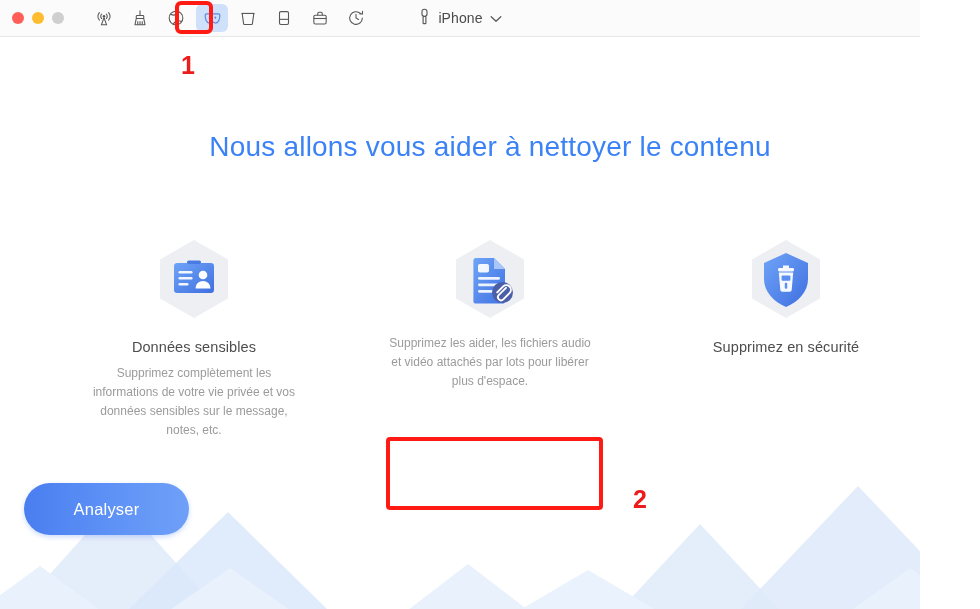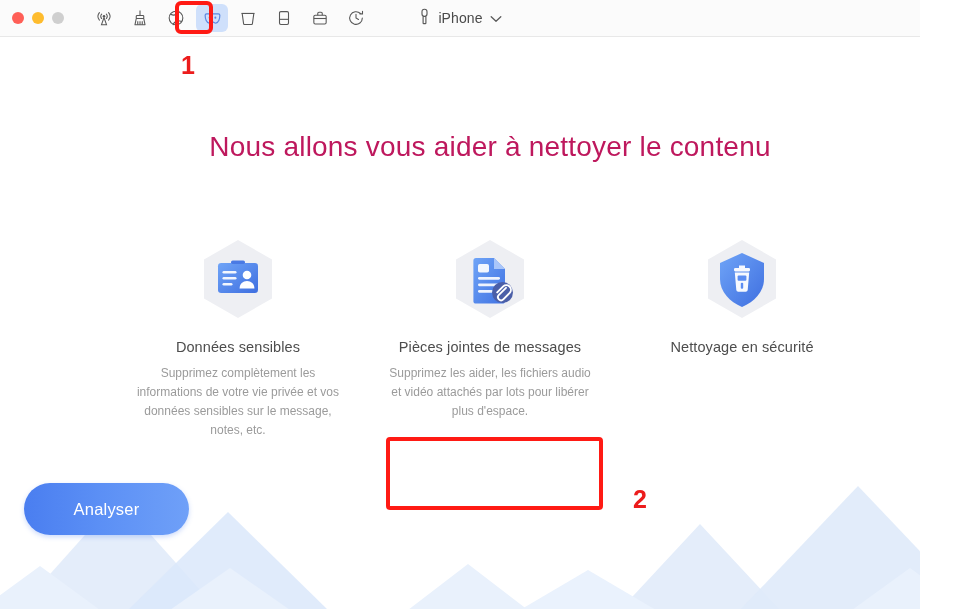--- a/index.html
+++ b/index.html
@@ -102,33 +102,34 @@
     pointer-events: none;
   }
 
   .headline {
     position: absolute;
     top: 94px;
     left: 0;
     width: 980px;
     text-align: center;
     font-size: 28px;
-    color: #be185d;
+    color: #3b82f6;
     font-weight: 400;
     letter-spacing: .2px;
   }
 
   .cards {
     position: absolute;
     top: 196px;
     left: 0;
     width: 980px;
     display: flex;
     justify-content: center;
     align-items: flex-start;
+    gap: 44px;
   }
   .card {
     width: 238px;
     margin: 0 7px;
     display: flex;
     flex-direction: column;
     align-items: center;
   }
   .card-icon {
     width: 92px;
@@ -392,21 +393,20 @@
             <path d="M30 23h18l11 11v32a2.6 2.6 0 0 1-2.6 2.6H30A2.6 2.6 0 0 1 27.4 66V25.6A2.6 2.6 0 0 1 30 23z" fill="url(#g2)"></path>
             <path d="M48 23l11 11H48z" fill="#a9c6fa"></path>
             <rect x="32" y="29" width="11" height="8.5" rx="1.8" fill="#ffffff" opacity="0.92"></rect>
             <rect x="32" y="42" width="22" height="2.7" rx="1.35" fill="#ffffff" opacity="0.9"></rect>
             <rect x="32" y="48.5" width="22" height="2.7" rx="1.35" fill="#ffffff" opacity="0.9"></rect>
             <rect x="32" y="55" width="15" height="2.7" rx="1.35" fill="#ffffff" opacity="0.9"></rect>
             <circle cx="56.5" cy="57.5" r="10.5" fill="#4b5fa8"></circle>
             <path d="M60 52.8l-7.1 7.1a3.1 3.1 0 0 0 4.4 4.4l6.4-6.4a4.6 4.6 0 0 0-6.5-6.5l-6 6" fill="none" stroke="#ffffff" stroke-width="1.9" stroke-linecap="round"></path>
           </svg>
         </div>
-        <div class="card-title">Pièces jointes de messages</div>
         <div class="card-desc">Supprimez les aider, les fichiers audio et vidéo attachés par lots pour libérer plus d'espace.</div>
       </div>
 
       <div class="card">
         <div class="card-icon">
           <svg width="88" height="88" viewBox="0 0 88 88">
             <path d="M44 5 L78 24.5 L78 63.5 L44 83 L10 63.5 L10 24.5 Z" fill="#eeeff3"></path>
             <defs>
               <linearGradient id="g3" x1="0" y1="0" x2="1" y2="1">
                 <stop offset="0%" stop-color="#6fa4f7"></stop>
@@ -414,21 +414,21 @@
               </linearGradient>
             </defs>
             <path d="M44 18 L66 28 v16c0 13-9.6 22.5-22 28-12.4-5.5-22-15-22-28V28z" fill="url(#g3)"></path>
             <rect x="36" y="33" width="16" height="3.4" rx="1.3" fill="#ffffff" opacity="0.95"></rect>
             <path d="M41 30.5h6v2.5h-6z" fill="#ffffff" opacity="0.95"></path>
             <path d="M36.8 37.5h14.4l-1.5 17.4a2 2 0 0 1-2 1.8h-7.4a2 2 0 0 1-2-1.8z" fill="#ffffff" opacity="0.95"></path>
             <rect x="39.6" y="40.5" width="8.8" height="5.2" rx="1" fill="#5b8df2"></rect>
             <rect x="42.8" y="47.8" width="2.4" height="6" rx="1" fill="#5b8df2"></rect>
           </svg>
         </div>
-        <div class="card-title">Nettoyage en sécurité</div>
+        <div class="card-title">Supprimez en sécurité</div>
       </div>
 
     </div>
 
     <div class="cta-wrap">
       <button class="cta-button">Analyser</button>
     </div>
 
   </div>
 

